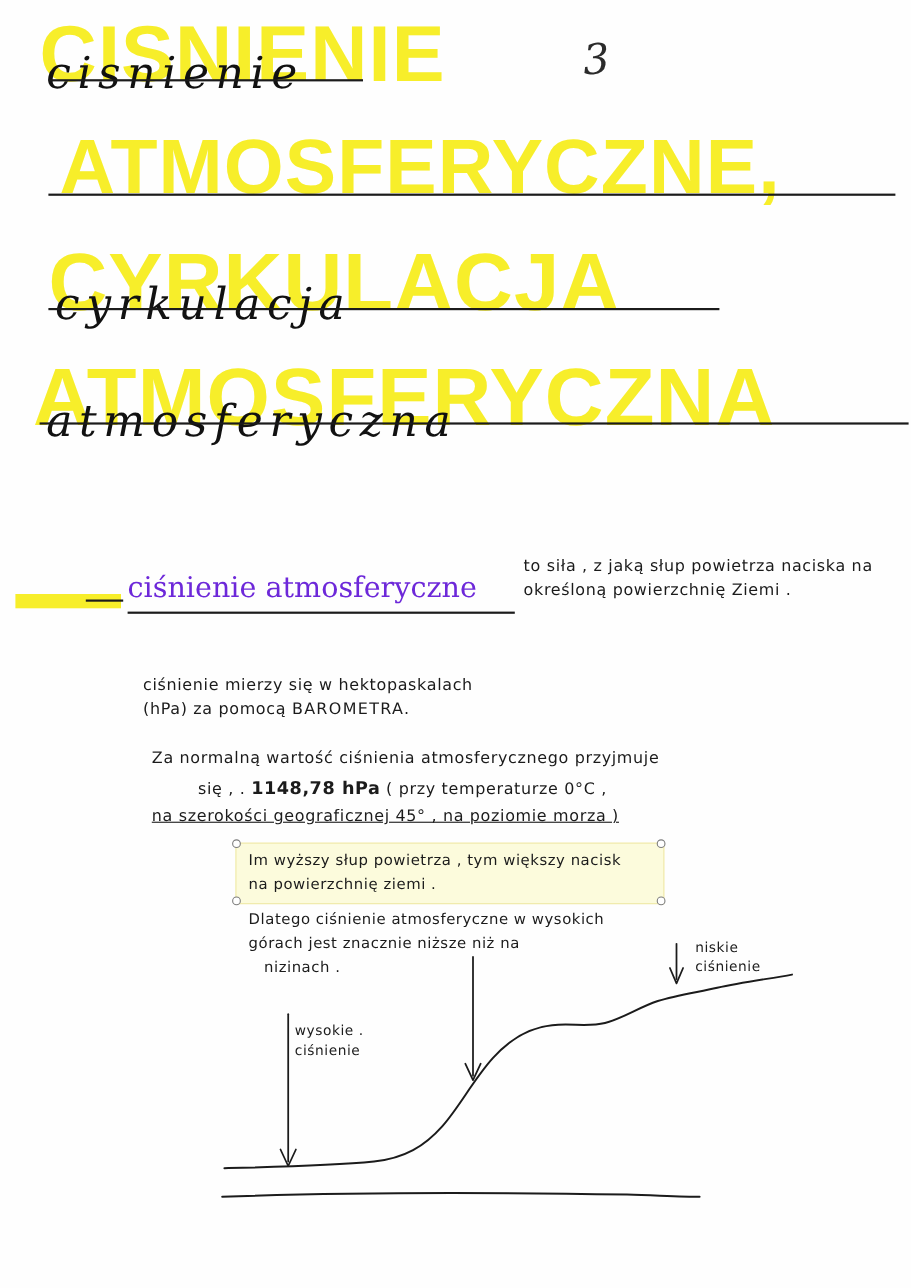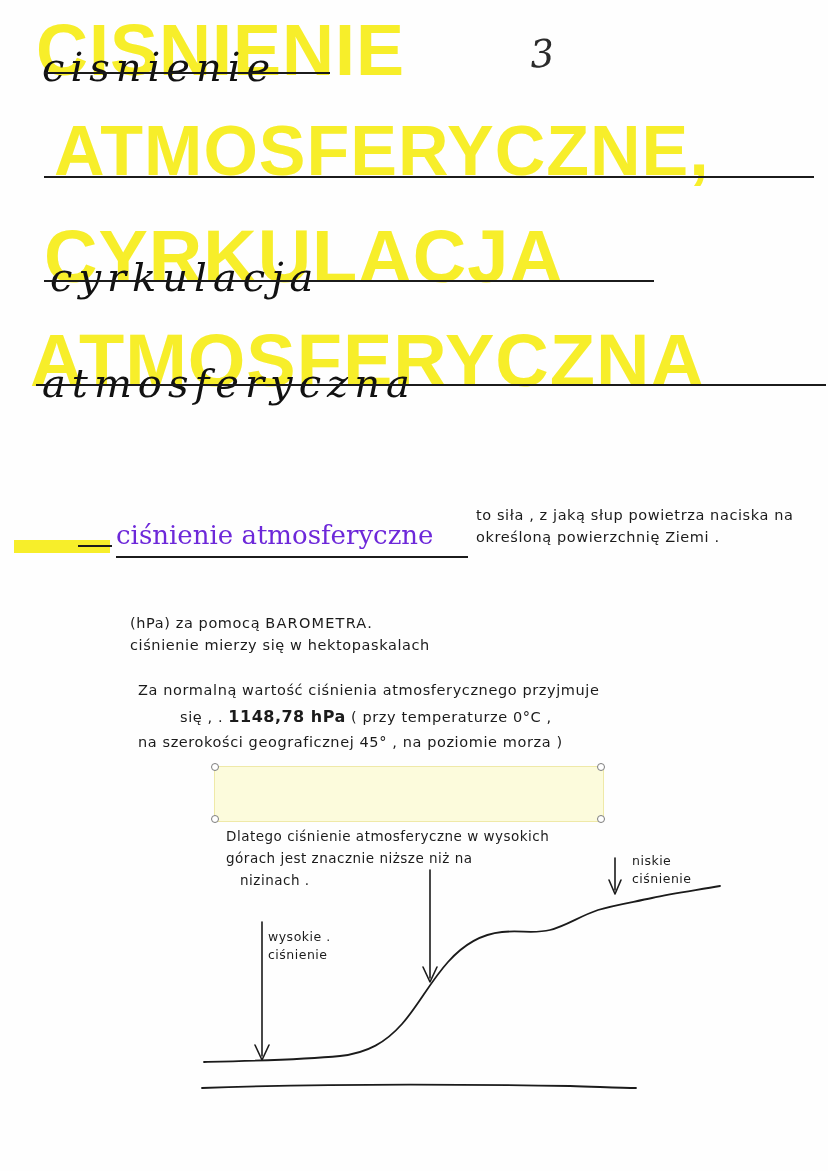--- a/index.html
+++ b/index.html
@@ -155,21 +155,21 @@
   .para-normal {
     position: absolute;
     left: 138px;
     top: 678px;
     width: 520px;
     font-size: 14.5px;
     line-height: 1.7;
     letter-spacing: 0.6px;
   }
   .para-normal .l2 { padding-left: 42px; }
-  .para-normal .l3 { padding-left: 0px; }
+  .para-normal .l3 { padding-left: 0px; text-decoration: underline; }
   .hpa-value {
     font-weight: 700;
     font-size: 16px;
     letter-spacing: 0.5px;
   }
 
   
   .note-box {
     position: absolute;
     left: 214px;
@@ -276,35 +276,39 @@
 
   </div>
 
   <div class="def-dash"></div>
   <div class="def-dash-pen"></div>
   <div class="def-term">ciśnienie atmosferyczne</div>
   <div class="def-term-underline"></div>
   <div class="def-body">to siła , z jaką słup powietrza naciska na określoną powierzchnię Ziemi .</div>
 
   <div class="para-units">
+    <div>ciśnienie mierzy się    w hektopaskalach</div>
     <div><span>(hPa)   za pomocą  </span><span class="caps">BAROMETRA.</span></div>
-    <div>ciśnienie mierzy się    w hektopaskalach</div>
   </div>
 
   <div class="para-normal">
     <div class="l1">Za   normalną   wartość ciśnienia   atmosferycznego   przyjmuje</div>
     <div class="l2"><span>się , .     </span><span class="hpa-value">1148,78 hPa</span><span>   ( przy     temperaturze    0°C ,</span></div>
     <div class="l3">na szerokości    geograficznej    45° , na  poziomie  morza )</div>
   </div>
 
   <div class="note-box"></div>
   <div class="corner c-tl"></div>
   <div class="corner c-tr"></div>
   <div class="corner c-bl"></div>
   <div class="corner c-br"></div>
+  <div class="note-box-text">
+    <div>Im  wyższy   słup  powietrza , tym  większy  nacisk</div>
+    <div>na  powierzchnię  ziemi .</div>
+  </div>
 
   <div class="para-why">
     <div class="l1">Dlatego   ciśnienie   atmosferyczne   w wysokich</div>
     <div class="l2">górach   jest  znacznie    niższe  niż   na</div>
     <div class="l3">nizinach .</div>
   </div>
 
   <div class="diagram">
     <svg width="540" height="300" viewBox="0 0 540 300" fill="none" stroke="#1b1b1b" stroke-width="1.8" stroke-linecap="round" stroke-linejoin="round">
 

